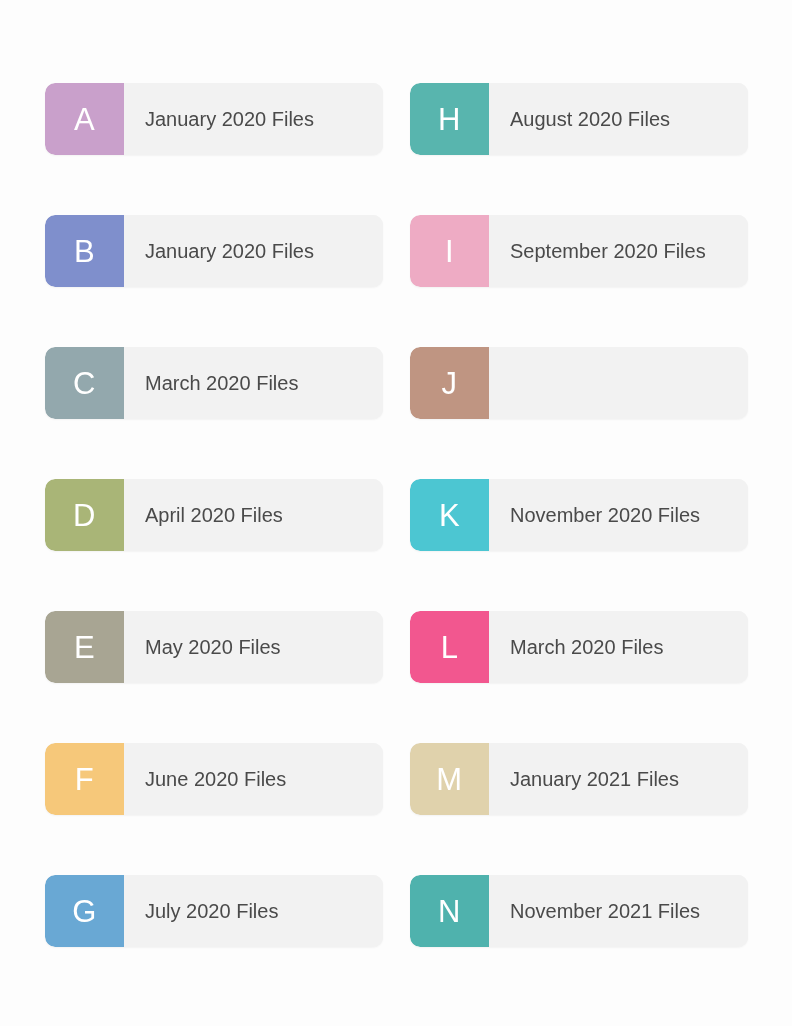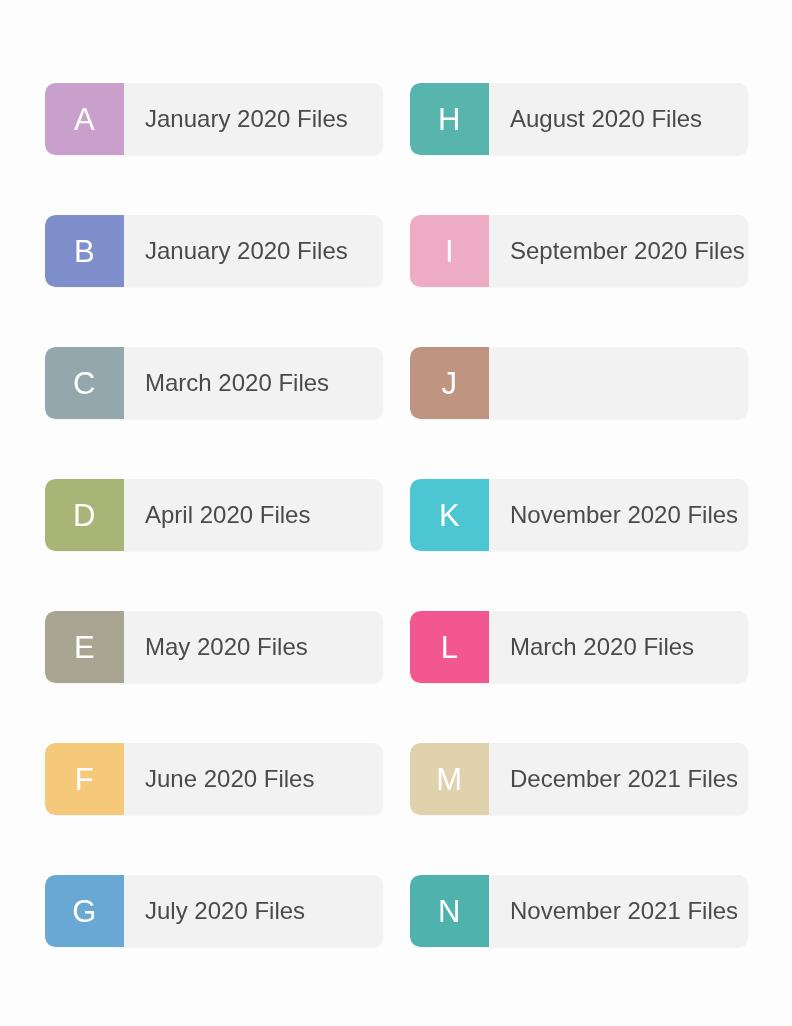--- a/index.html
+++ b/index.html
@@ -71,21 +71,21 @@
     flex: 1 1 auto;
     display: flex;
     align-items: center;
     padding-left: 21px;
     padding-right: 12px;
     background: #f2f2f2;
   }
 
   .card-title {
     font-family: "Liberation Sans", sans-serif;
-    font-size: 24px;
+    font-size: 20px;
     font-weight: 400;
     color: #4a4a4a;
     line-height: 1.2;
     white-space: nowrap;
   }
 </style>
 </head>
 <body>
 
 <div id="board">
@@ -173,21 +173,21 @@
         </div>
         <div class="card-body">
           <span class="card-title">June 2020 Files</span>
         </div>
       </div>
       <div class="label-card">
         <div class="letter-tab" style="background: rgb(224, 210, 172);">
           <span class="letter-glyph">M</span>
         </div>
         <div class="card-body">
-          <span class="card-title">December 2021 Files</span>
+          <span class="card-title">January 2021 Files</span>
         </div>
       </div>
       <div class="label-card">
         <div class="letter-tab" style="background: rgb(105, 168, 212);">
           <span class="letter-glyph">G</span>
         </div>
         <div class="card-body">
           <span class="card-title">July 2020 Files</span>
         </div>
       </div>

